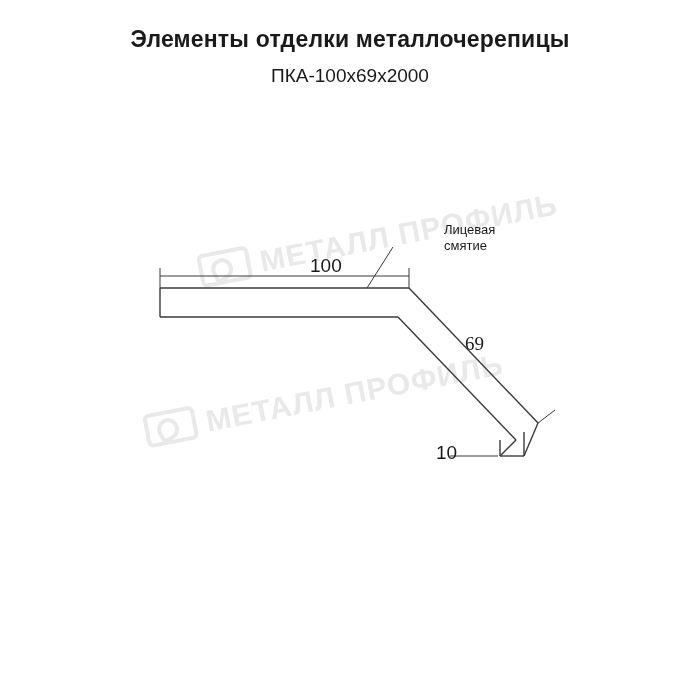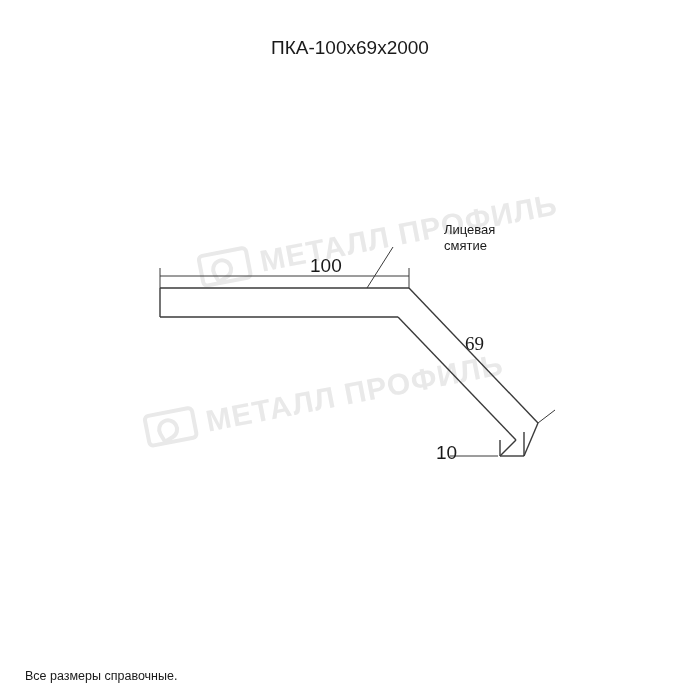--- a/index.html
+++ b/index.html
@@ -111,20 +111,21 @@
     line-height: 1.25;
     white-space: nowrap;
   }
 </style>
 </head>
 <body>
 
 <div class="page">
 
   <div class="title-block">
+    <h1 class="main-title">Элементы отделки металлочерепицы</h1>
     <h3 class="code-title">ПКА-100х69х2000</h3>
   </div>
 
   <div class="wm" id="wm1">
     <span class="wm-mark"></span><span>МЕТАЛЛ ПРОФИЛЬ</span>
   </div>
   <div class="wm" id="wm2">
     <span class="wm-mark"></span><span>МЕТАЛЛ ПРОФИЛЬ</span>
   </div>
 
@@ -173,16 +174,15 @@
   <div class="dim-label" style="left:268px; top:255px;margin-left:42px;">100</div>
   <div class="dim-label" style="left:465px; top:333px;font-family:Liberation Serif, serif;">69</div>
   <div class="dim-label" style="left:436px; top:442px;">10</div>
 
   <div class="leader-label" style="left:400px; top:222px;margin-left:44px;">
     <div>Лицевая</div>
     <div>смятие</div>
   </div>
 
   <div class="notes">
-    <div>Все размеры справочные.</div>
   </div>
 
 </div>
 
 </body></html>

